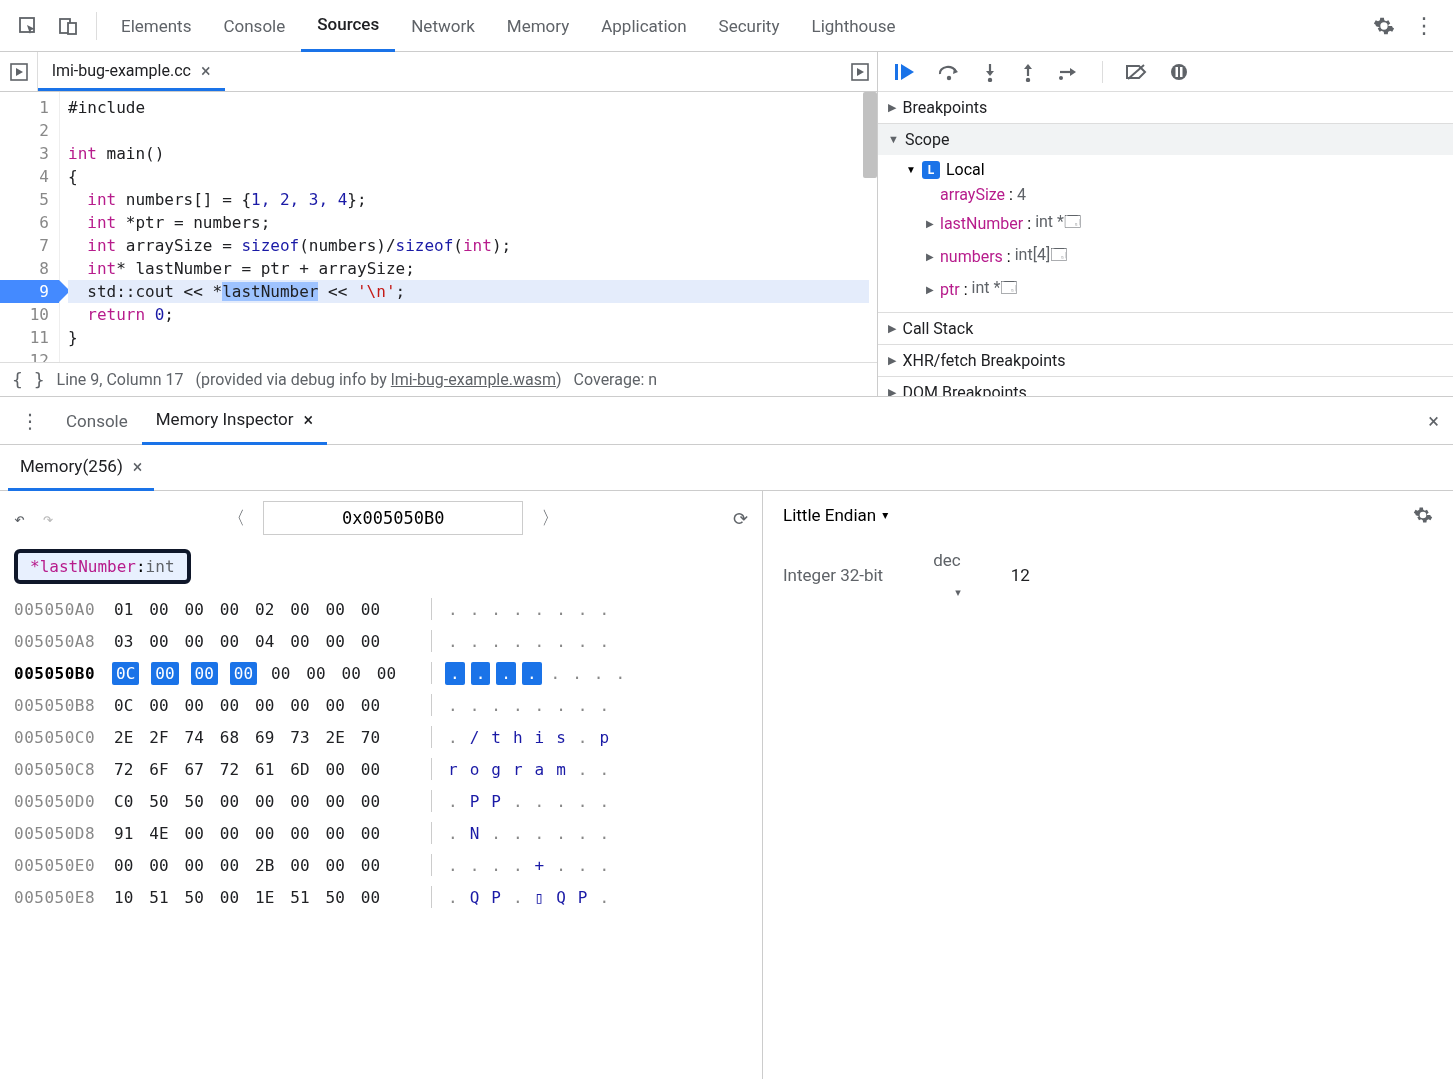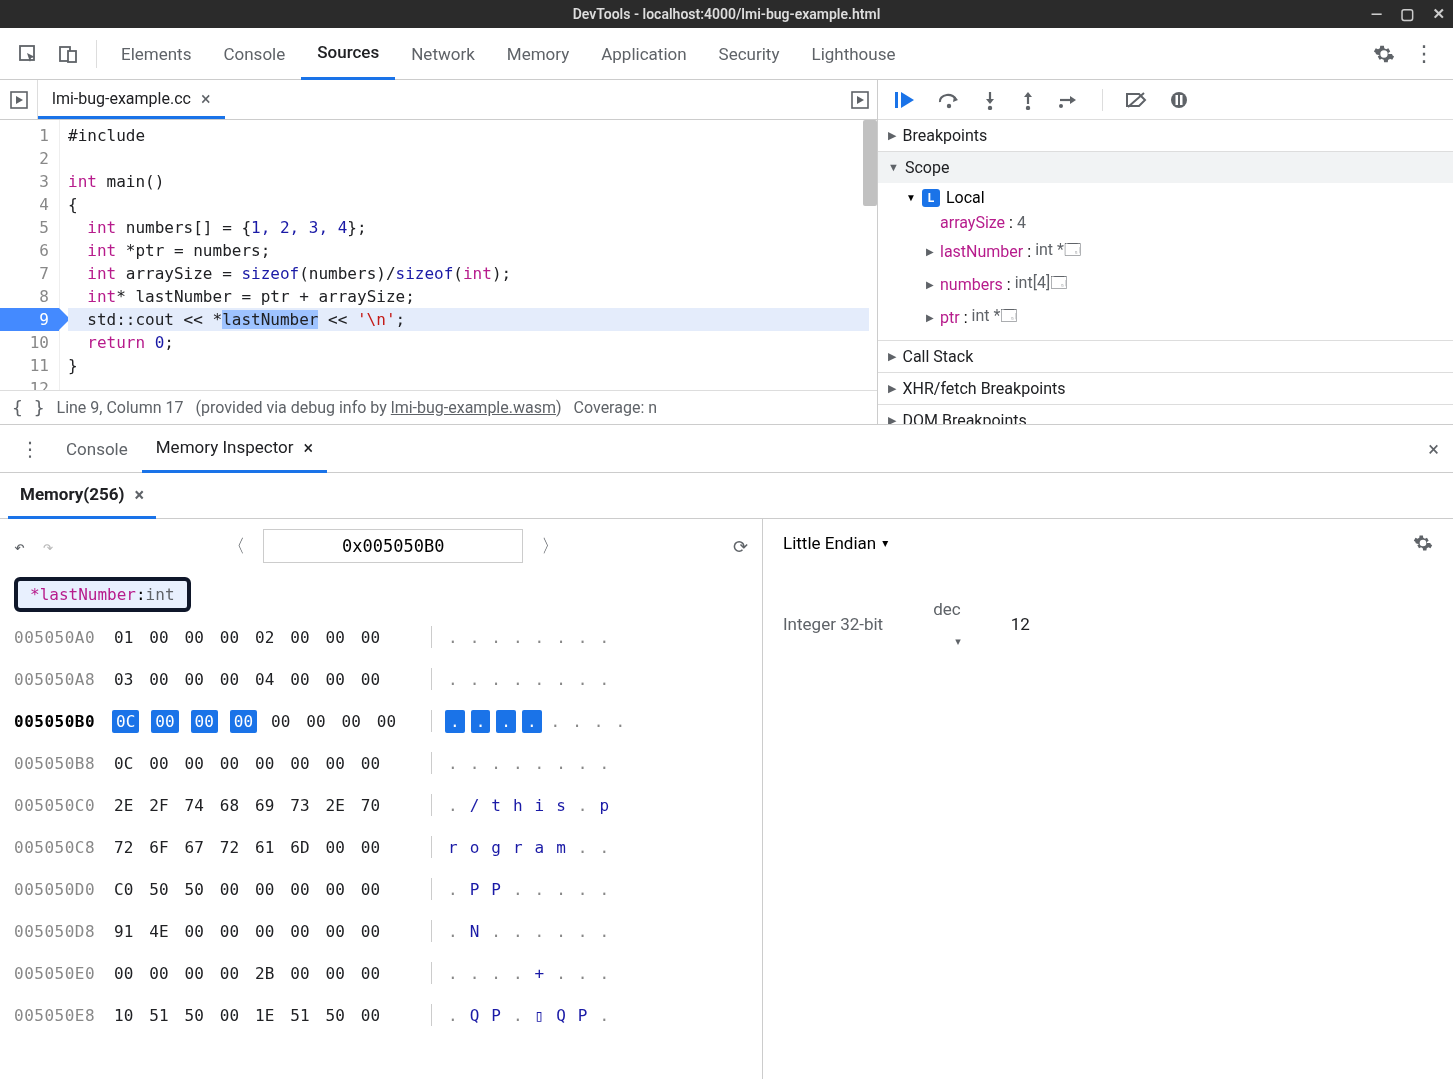--- a/index.html
+++ b/index.html
@@ -58,67 +58,59 @@
 .scope-var .tri { color: #5f6368; font-size: 10px; width: 10px; }
 .scope-var .vname { color: #b71c8c; text-align: center; }
 .scope-var .vval { color: #5f6368; }
 
 .mid-tabs { display: flex; align-items: center; border-bottom: 1px solid #ccc; height: 48px; padding: 0 8px; color: #5f6368; font-size: 17px; position: relative; }
 .mid-tabs .dots { padding: 0 12px; font-size: 20px; }
 .mid-tabs .tab { padding: 0 14px; height: 48px; display: flex; align-items: center; gap: 10px; cursor: pointer; }
 .mid-tabs .tab.active { color: #202124; border-bottom: 3px solid #1a73e8; }
 .mid-tabs .close-all { position: absolute; right: 14px; font-size: 20px; }
 
-.mem-tabrow { display: flex; align-items: center; border-bottom: 1px solid #ccc; height: 46px; padding: 0 8px; color: #202124; font-size: 17px; font-weight: bold; }
+.mem-tabrow { display: flex; align-items: center; border-bottom: 1px solid #ccc; height: 46px; padding: 0 8px; color: #202124; font-size: 17px; }
 .mem-tabrow .tab { padding: 0 12px; height: 46px; display: flex; align-items: center; gap: 10px; border-bottom: 3px solid #1a73e8; }
 
 .mem-body { flex: 1; display: flex; }
 .mem-left { flex: 1; border-right: 1px solid #ccc; padding: 10px 14px; font-family: "DejaVu Sans Mono", Menlo, Consolas, monospace; font-size: 16px; }
 .mem-nav { display: flex; align-items: center; gap: 18px; margin-bottom: 14px; }
 .mem-nav .undo, .mem-nav .redo, .mem-nav .chev, .mem-nav .reload { color: #5f6368; cursor: pointer; font-size: 18px; }
 .mem-nav .redo { color: #bbb; }
 .mem-nav .addr { flex: 0 0 260px; height: 34px; border: 1px solid #ccc; text-align: center; font-family: inherit; font-size: 17px; }
 .mem-nav .navspacer { flex: 1; }
 .chip { display: inline-flex; align-items: center; border: 4px solid #0f172a; background: #e8f0fe; border-radius: 6px; padding: 4px 12px; margin-bottom: 14px; }
 .chip .cname { color: #b71c8c; }
 .chip .ctype { color: #5f6368; }
-.hex-table { display: grid; grid-template-columns: 100px 1fr 14px 1fr; row-gap: 20px; align-items: center; }
+.hex-table { display: grid; grid-template-columns: 100px 1fr 14px 1fr; row-gap: 10px; align-items: center; }
 .hex-addr { color: #888; letter-spacing: 0.5px; }
 .hex-addr.cur { color: #000; font-weight: 700; }
 .hex-bytes { display: flex; gap: 16px; }
 .hex-group { display: flex; gap: 16px; }
 .hex-cell { color: #202124; }
 .hex-cell.hl { background: #1a73e8; color: #fff; padding: 2px 4px; border-radius: 2px; margin: -2px -2px; }
 .hex-sep { width: 1px; background: #ccc; height: 22px; justify-self: center; }
 .ascii { display: flex; gap: 12px; color: #1a1aa6; padding-left: 10px; }
 .ascii .dot { color: #888; }
 .ascii .hl { background: #1a73e8; color: #fff; padding: 2px 5px; border-radius: 2px; margin: -2px -3px; }
 
 .mem-right { width: 690px; padding: 14px 20px; font-size: 17px; }
-.mem-right-head { display: flex; justify-content: space-between; margin-bottom: 46px; }
+.mem-right-head { display: flex; justify-content: space-between; margin-bottom: 25px; }
 .endian { display: flex; align-items: center; gap: 6px; cursor: pointer; }
 .mem-right .gear { color: #5f6368; font-size: 20px; }
 .valrow { display: flex; gap: 50px; align-items: center; color: #5f6368; }
 .valrow .radix { display: flex; align-items: flex-end; gap: 16px; cursor: pointer; flex-direction: column; }
 .valrow .val { color: #202124; }
 
 svg { display: block; }
 </style>
 </head>
 <body>
 
 <div class="window">
-  <div class="titlebar">
-    <span>DevTools - localhost:4000/lmi-bug-example.html</span>
-    <div class="titlebar-controls">
-      <span>—</span>
-      <span>▢</span>
-      <span>✕</span>
-    </div>
-  </div>
 
   <div class="devtools">
     <div class="main-tabs">
       <div class="tab-icon">
         <svg width="20" height="20" viewBox="0 0 20 20">
             <rect x="2" y="2" width="14" height="14" fill="none" stroke="#5f6368" stroke-width="1.8"></rect>
             <path d="M9 9 L17 13 L13 14 L12 18 Z" fill="#5f6368"></path>
           </svg>
       </div>
       <div class="tab-icon">

